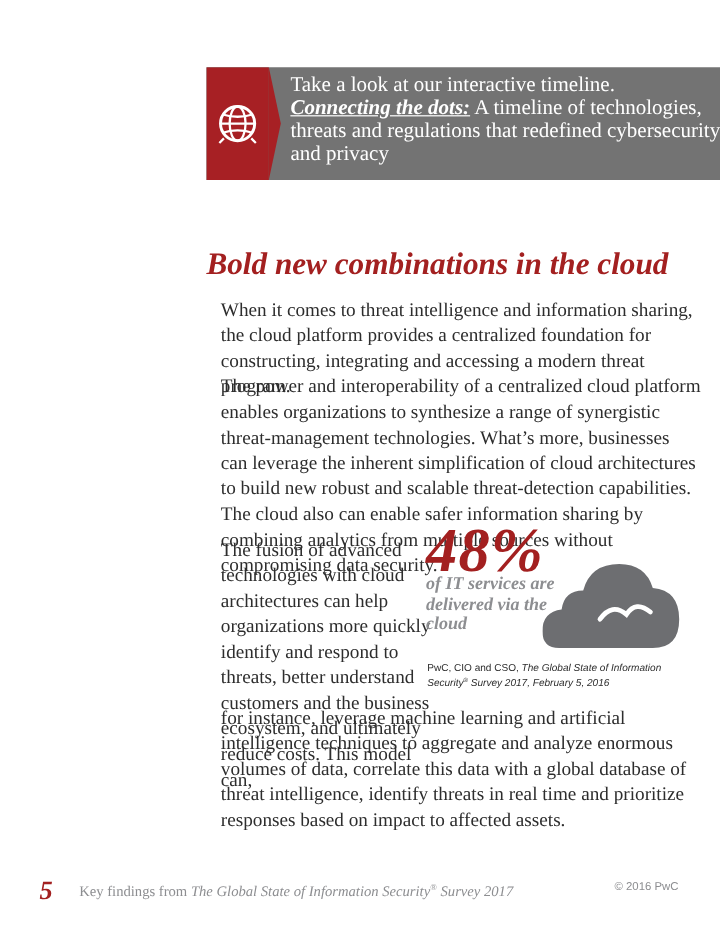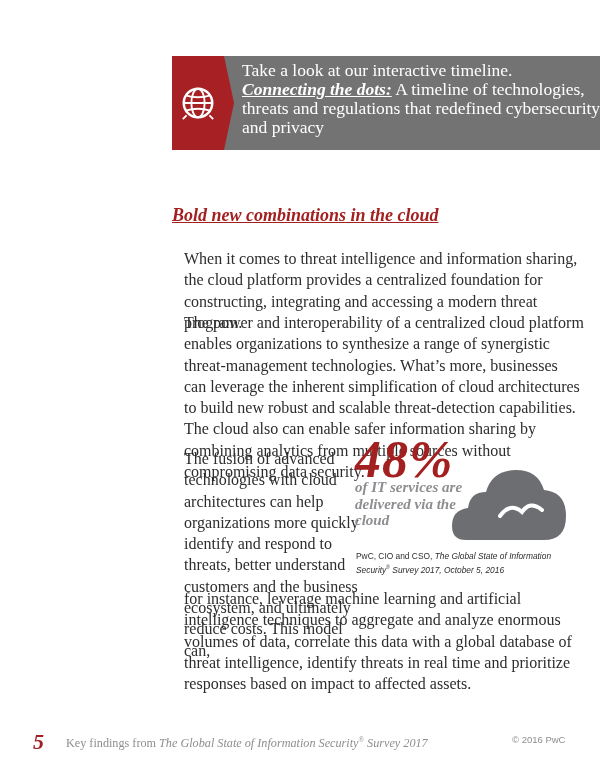--- a/index.html
+++ b/index.html
@@ -22,21 +22,21 @@
     .globe-icon { position: absolute; left: 7px; top: 28px; width: 38px; height: 38px; }
     .banner-text {
       position: absolute; left: 70px; top: 5px; right: 10px; color: #ffffff;
       font-size: 17.5px; line-height: 19px;
     }
     .banner-line1 { display: block; }
     .banner-text b { font-style: italic; text-decoration: underline; }
 
     h2.section-title {
       position: absolute; left: 172px; top: 205px; margin: 0;
-      font-size: 18px; font-weight: bold; font-style: italic; color: #a32020; text-decoration: underline;
+      font-size: 26px; font-weight: bold; font-style: italic; color: #a32020;
     }
     .para { position: absolute; left: 172px; width: 400px; font-size: 16px; line-height: 21.3px; margin: 12px; }
     .p1 { top: 236px; }
     .p2 { top: 300px; }
     .p3 { top: 436px; width: 180px; }
     .p4 { top: 576px; }
 
     .stat-number {
       position: absolute; left: 355px; top: 432px; font-size: 52px; font-weight: bold; font-style: italic;
       color: #a32020; letter-spacing: 1px; line-height: 56px;
@@ -92,21 +92,21 @@
 <p class="para p2">The power and interoperability of a centralized cloud platform enables organizations to synthesize a range of synergistic threat-management technologies. What’s more, businesses can leverage the inherent simplification of cloud architectures to build new robust and scalable threat-detection capabilities. The cloud also can enable safer information sharing by combining analytics from multiple sources without compromising data security.</p>
 <p class="para p3">The fusion of advanced technologies with cloud architectures can help organizations more quickly identify and respond to threats, better understand customers and the business ecosystem, and ultimately reduce costs. This model can,</p>
 
 <div class="stat-number">48%</div>
 <div class="stat-desc">of IT services are delivered via the cloud</div>
 <svg class="cloud-icon" viewBox="0 0 116 76">
   <path d="M14 74 Q0 74 0 60 Q0 44 16 42 Q18 26 34 26 Q40 4 64 4 Q86 4 92 24 Q114 26 114 50 Q114 74 92 74 Z" fill="#6d6e71"></path>
   <path d="M48 50 Q58 36 70 46 Q78 34 90 44" fill="none" stroke="#fff" stroke-width="4" stroke-linecap="round"></path>
 </svg>
 <div class="source">
-  <span>PwC, CIO and CSO, </span><i>The Global State of Information Security</i><sup>®</sup><i> Survey 2017, October 5, 2016</i>
+  <span>PwC, CIO and CSO, </span><i>The Global State of Information Security</i><sup>®</sup><i> Survey 2017, February 5, 2016</i>
 </div>
 
 <p class="para p4">for instance, leverage machine learning and artificial intelligence techniques to aggregate and analyze enormous volumes of data, correlate this data with a global database of threat intelligence, identify threats in real time and prioritize responses based on impact to affected assets.</p>
 
 <div class="footer-num">5</div>
 <div class="footer-text">
   <span>Key findings from </span><i>The Global State of Information Security</i><sup>®</sup><i> Survey 2017</i>
 </div>
 <div class="footer-copy">© 2016 PwC</div>
 

